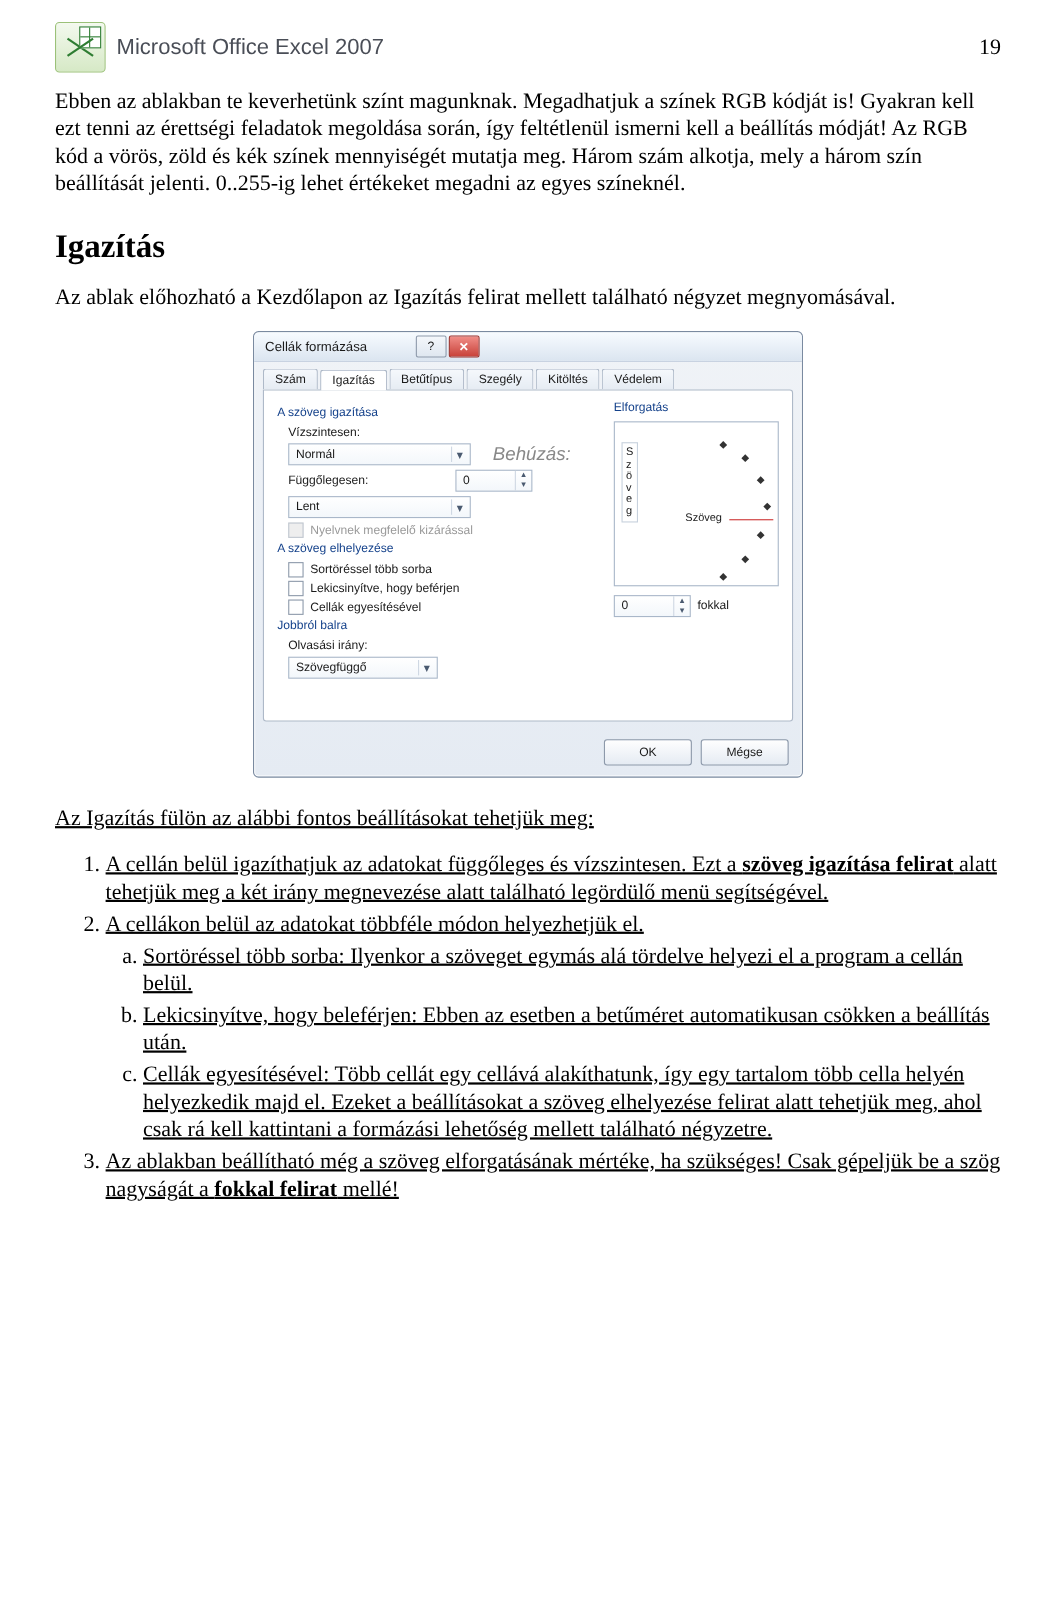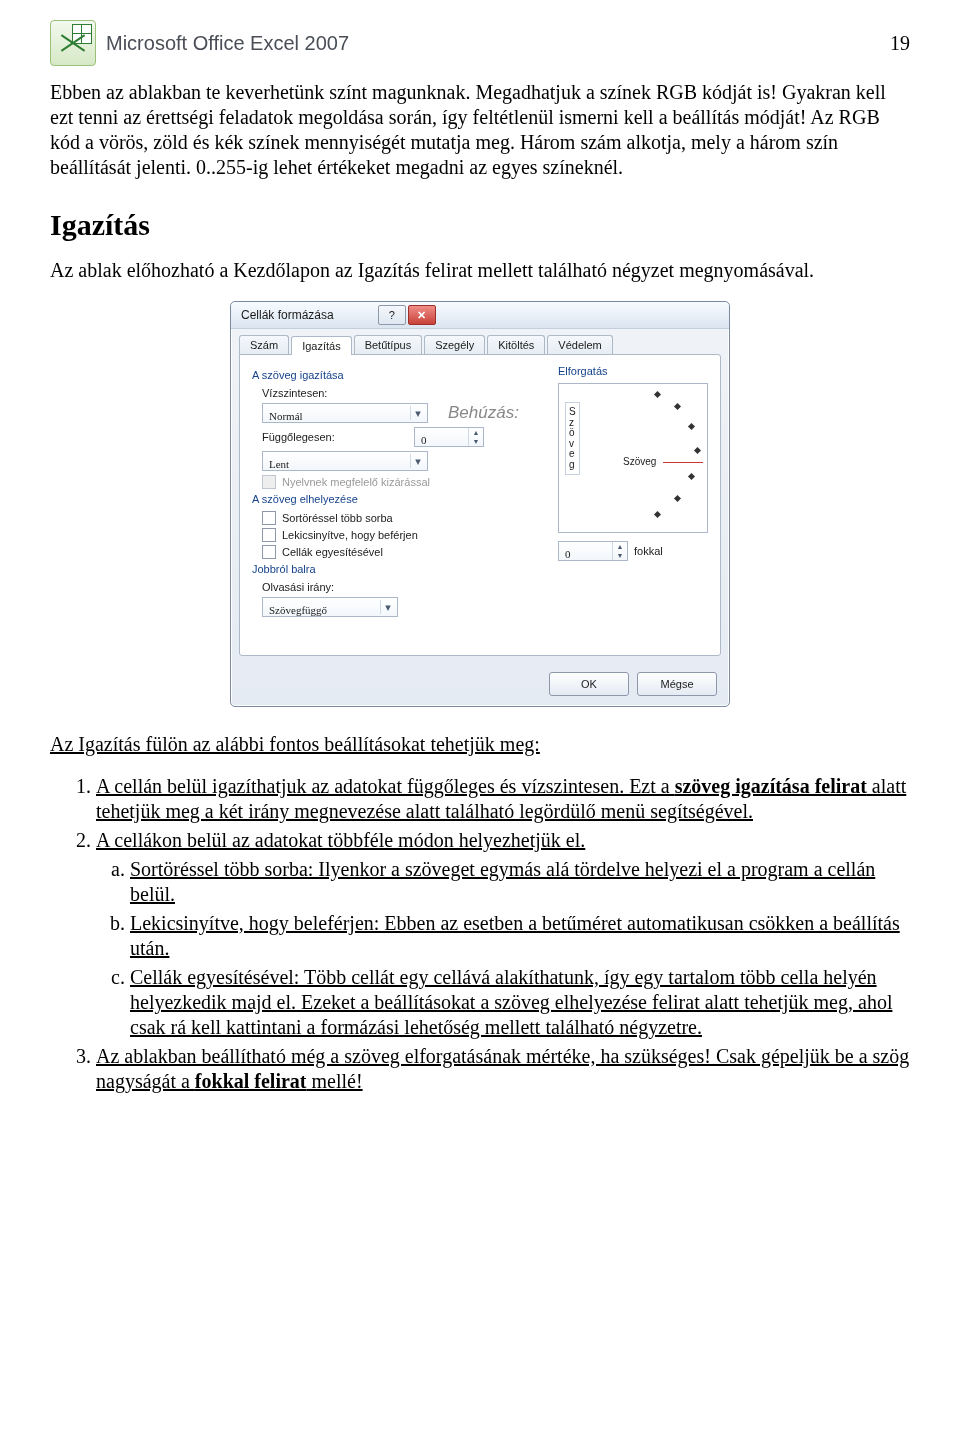--- a/index.html
+++ b/index.html
@@ -162,26 +162,25 @@
     margin: 4px 0 6px 0;
   }
   .form-row {
     display: flex;
     align-items: center;
     gap: 6px;
     margin-bottom: 4px;
   }
   .field-label { font-size: 11px; width: 84px; }
   .select-box, .spin-box {
-    display: flex; align-items: flex-end;
+    display: flex; align-items: center;
     border: 1px solid #a9b7c9;
     background: linear-gradient(#fff,#f3f7fb);
     height: 18px;
     font-size: 11px;
-    font-family: Liberation Serif, serif;
   }
   .select-box { width: 140px; padding: 0 18px 0 6px; position: relative; }
   .select-box .arrow {
     position: absolute; right: 2px; top: 2px;
     width: 14px; height: 14px;
     border-left: 1px solid #cfd8e3;
     display: flex; align-items: center; justify-content: center;
     color: #4a5a70;
   }
   .spin-box {
@@ -217,21 +216,21 @@
   }
   .rot-vtext {
     position: absolute; left: 6px; top: 18px;
     font-size: 10px; line-height: 1.05;
     display: flex; flex-direction: column;
     border: 1px solid #c7d1dd;
     padding: 4px 3px;
   }
   .rot-arc {
     position: absolute;
-    right: 4px; top: 4px;
+    right: 4px; top: 14px;
     width: 110px; height: 140px;
   }
   .rot-htext {
     position: absolute;
     left: 30px; top: 68px;
     font-size: 10px;
   }
   .rot-line {
     position: absolute;
     left: 70px; top: 74px;

